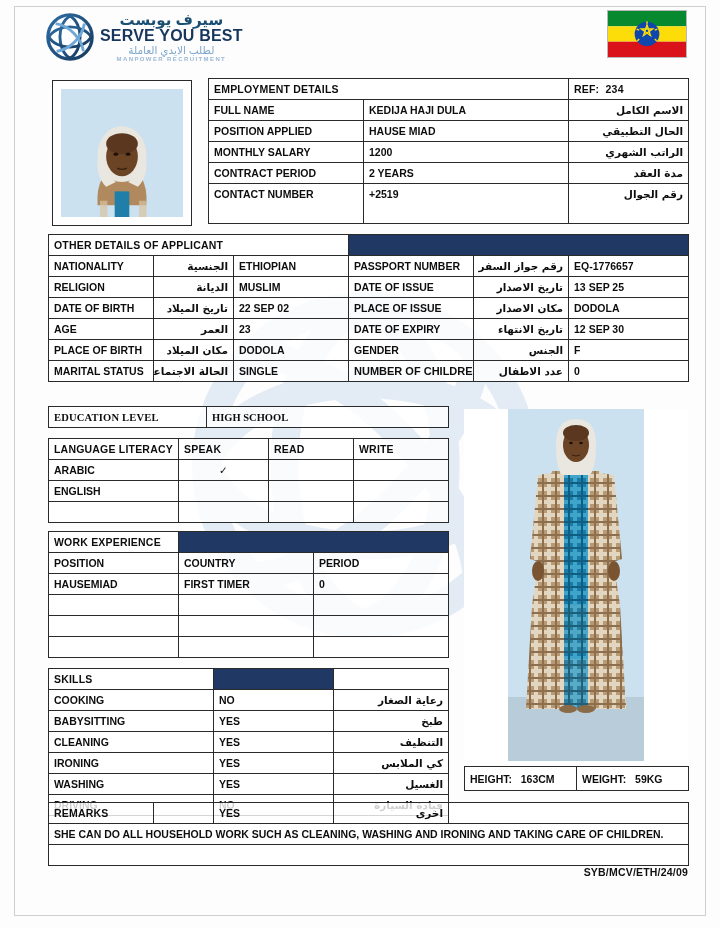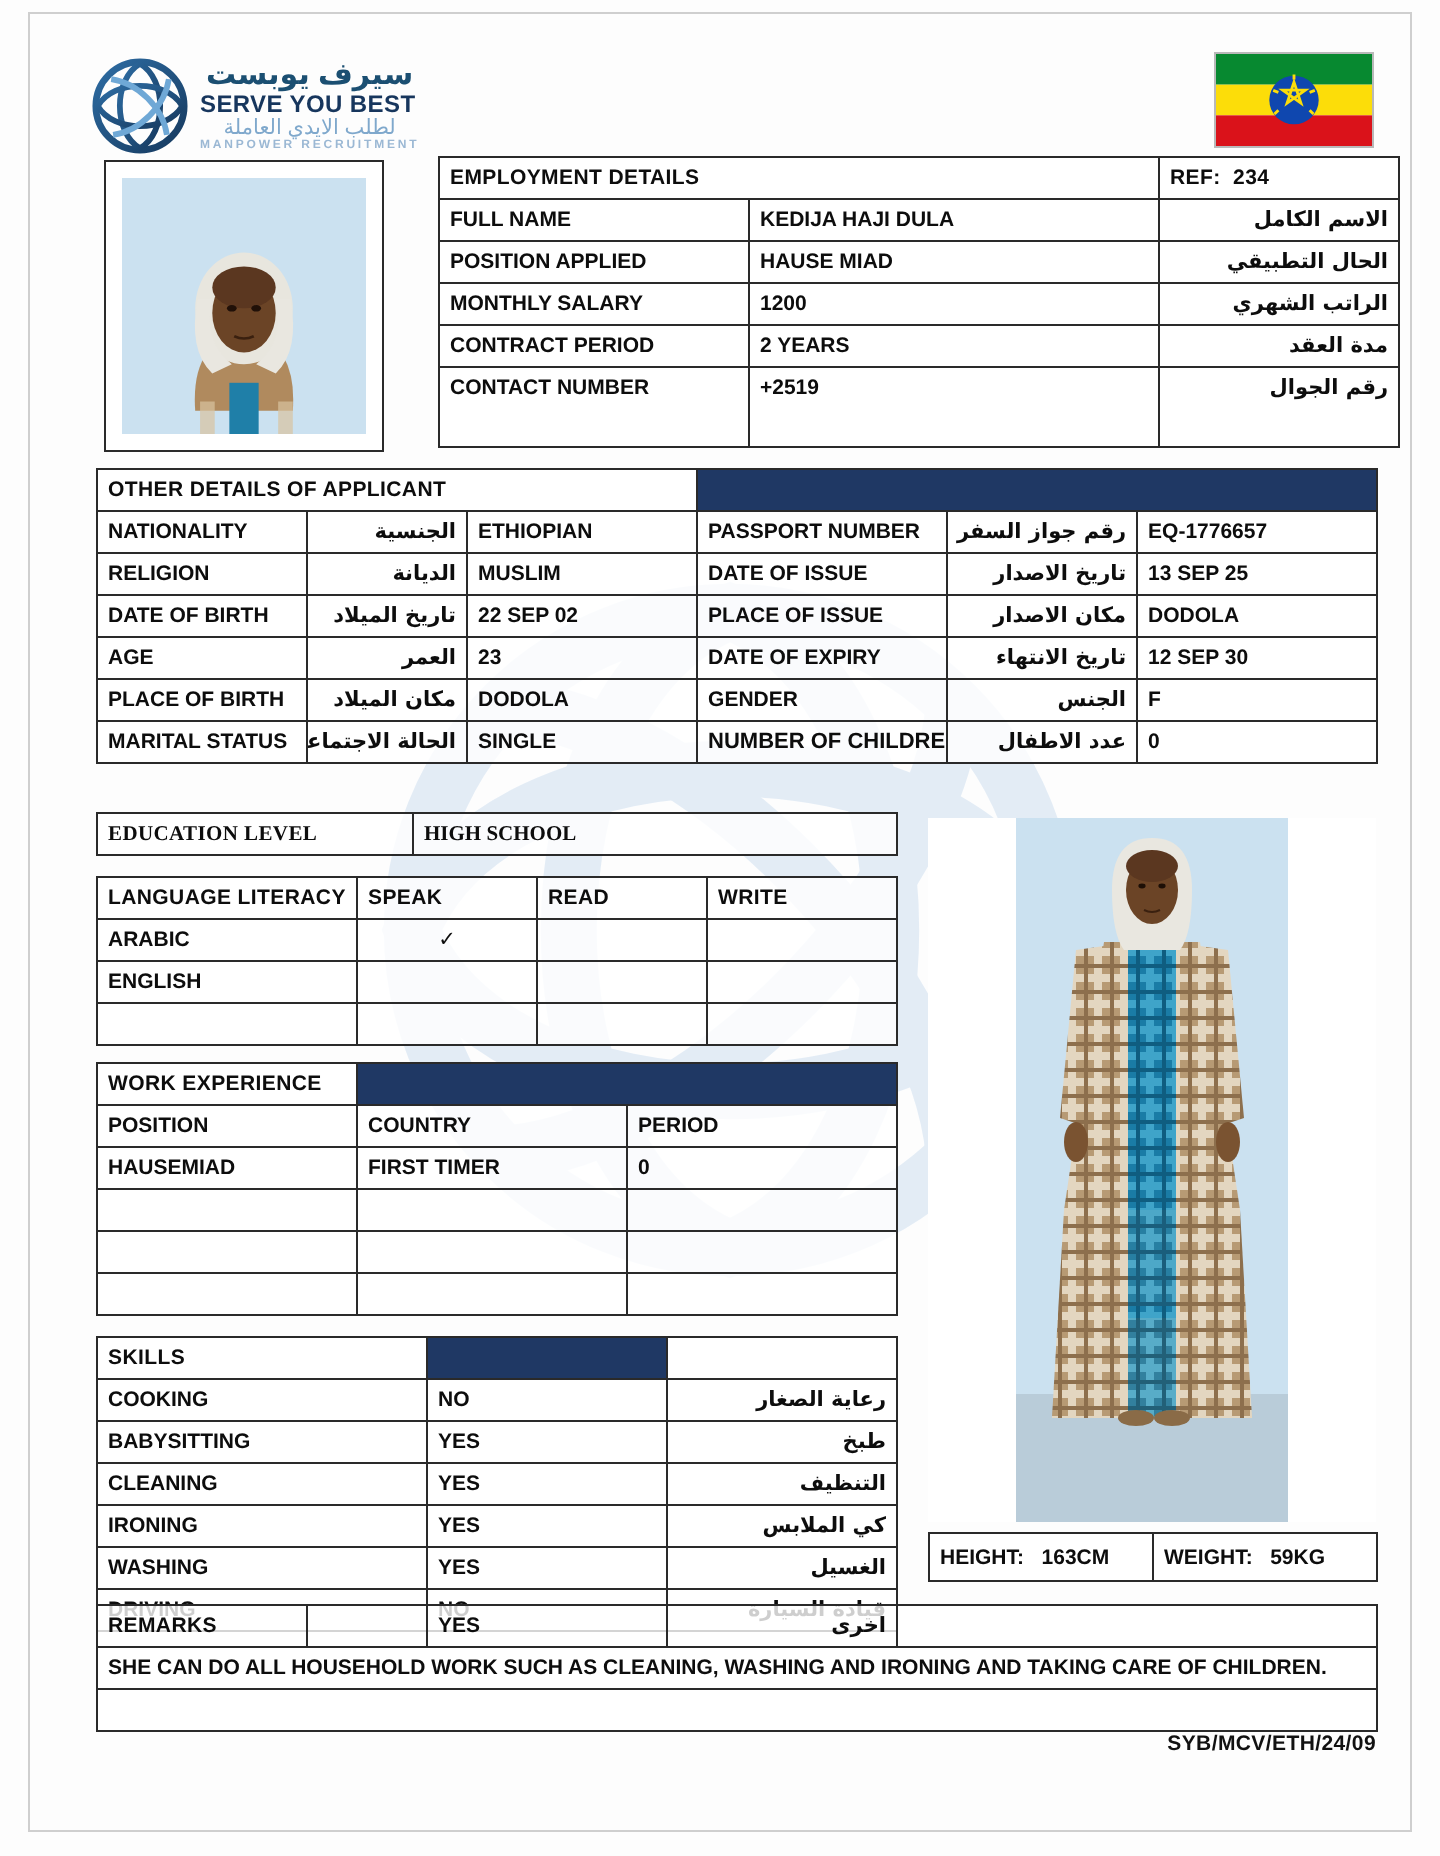--- a/index.html
+++ b/index.html
@@ -17,26 +17,26 @@
   .page-border{
     position:absolute;left:14px;top:6px;width:692px;height:910px;
     border:1px solid #cfcfcf;box-sizing:border-box;pointer-events:none;
   }
   
   .watermark{
     position:absolute;left:150px;top:250px;width:430px;height:430px;
     opacity:.30;pointer-events:none;z-index:0;
   }
   
-  .hdr{position:absolute;left:0;top:0;width:592px;height:72px;z-index:2;margin-top:16px;}
+  .hdr{position:absolute;left:0;top:0;width:592px;height:72px;z-index:2;}
   .logo-wrap{position:absolute;left:46px;top:8px;width:250px;height:58px;display:flex;align-items:center;}
   .logo-mark{width:48px;height:48px;flex:0 0 48px;}
   .logo-txt{margin-left:6px;line-height:1;}
   .logo-ar-top{font-size:15px;font-weight:700;color:#1b4f72;letter-spacing:.5px;text-align:center;direction:rtl;}
-  .logo-en{font-size:12px;font-weight:700;color:#17365d;letter-spacing:.2px;margin-top:1px;}
+  .logo-en{font-size:16px;font-weight:700;color:#17365d;letter-spacing:.2px;margin-top:1px;}
   .logo-ar-bot{font-size:10.5px;color:#7fa8cc;text-align:center;direction:rtl;margin-top:1px;}
   .logo-sub{font-size:6px;font-weight:700;color:#9bb8d4;letter-spacing:1.4px;text-align:center;margin-top:1px;}
   .flag{position:absolute;left:607px;top:10px;width:80px;height:48px;border:1px solid #b9b9b9;box-sizing:border-box;}
 
   
   .blk{position:absolute;z-index:2;box-sizing:border-box;}
   table.t{border-collapse:collapse;width:100%;table-layout:fixed;background:transparent;}
   table.t td{
     border:1px solid #2a2a2a;
     font-size:10.5px;font-weight:700;color:#0d0d0d;
@@ -139,21 +139,21 @@
         <ellipse cx="50" cy="47" rx="13" ry="9" fill="#5b3720"></ellipse>
         <ellipse cx="45" cy="56" rx="2" ry="1.4" fill="#201008"></ellipse>
         <ellipse cx="55" cy="56" rx="2" ry="1.4" fill="#201008"></ellipse>
         <path d="M46 68 q4 2 8 0" stroke="#3a200f" stroke-width="1.1" fill="none"></path>
         <path d="M31 52 q-4 22 6 32 l8 -4 q-12 -10 -8 -28 Z" fill="#e9e7e0"></path>
         <path d="M69 52 q4 22 -6 32 l-8 -4 q12 -10 8 -28 Z" fill="#e9e7e0"></path>
       </svg>
     </div>
   </div>
 
-  <div class="blk" style="left:219px;top:78px;width:480px;">
+  <div class="blk" style="left:208px;top:78px;width:480px;">
     <table class="t">
       <colgroup>
           <col style="width:155px">
           <col style="width:205px">
           <col style="width:120px">
         </colgroup>
       <tbody>
         <tr>
           <td class="bar" colspan="2">EMPLOYMENT DETAILS</td>
           <td class="bar">

